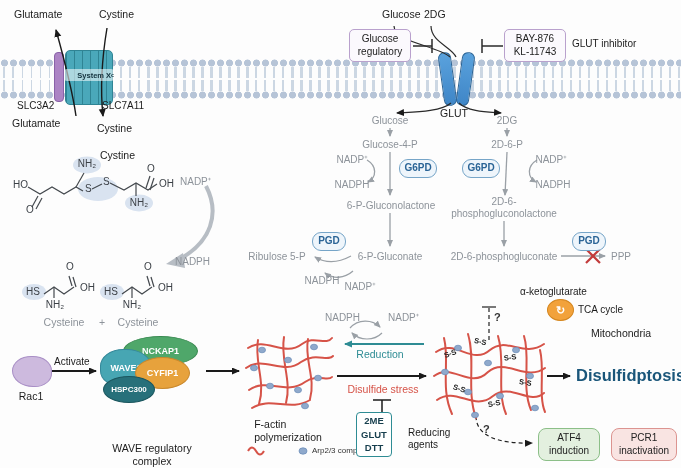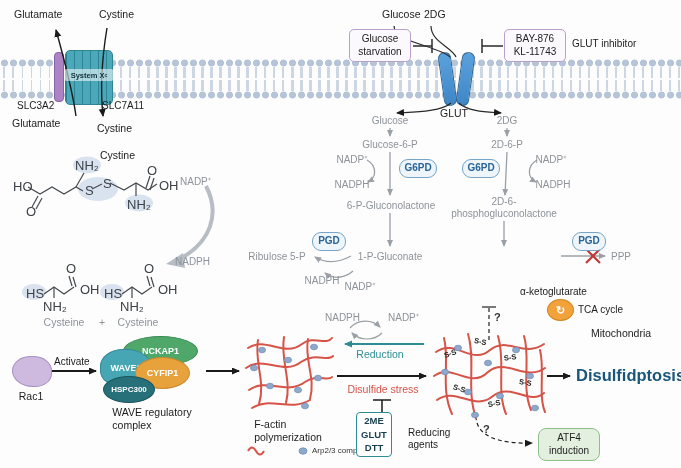--- a/index.html
+++ b/index.html
@@ -2,21 +2,21 @@
 <html><head>
 <meta charset="utf-8">
 <style>
   *{margin:0;padding:0;box-sizing:border-box}
   body{font-family:"Liberation Sans",sans-serif;background:#ededed}
   #fig{position:relative;width:681px;height:468px;background:#fdfdfd;overflow:hidden;font-family:"Liberation Sans",sans-serif}
   .lbl{position:absolute;white-space:nowrap;font-size:10.5px;color:#1c1c1c;line-height:1.2;z-index:4}
   .c{transform:translateX(-50%)}
   .g{color:#8d939a}
   .s10{font-size:10px}.s8{font-size:8px}
-  .chem{position:absolute;white-space:nowrap;font-size:13px;color:#3c4147;z-index:4;line-height:1}
+  .chem{position:absolute;white-space:nowrap;font-size:10px;color:#3c4147;z-index:4;line-height:1}
   .teal{color:#2e8c94}.red{color:#d65348}
   .box{position:absolute;z-index:4;display:flex;flex-direction:column;align-items:center;justify-content:center;text-align:center;line-height:1.25}
   .pbox{border:1.4px solid #b9a1cd;background:#fbf9fd;border-radius:5px;font-size:10px;color:#222}
   .ebox{border:1.4px solid #76a5c8;background:#eef5fb;border-radius:9px;font-size:10px;font-weight:bold;color:#2a6496}
   .tbox{border:1.6px solid #2e8c94;background:#fff;border-radius:4px;font-size:9.5px;font-weight:bold;color:#173f4e;line-height:1.45}
   .gbox{border:1.4px solid #8cbf88;background:#e3f0df;border-radius:8px;font-size:10px;color:#222}
   .rbox{border:1.4px solid #dc9490;background:#f9e4e2;border-radius:8px;font-size:10px;color:#222}
   .blob{position:absolute;z-index:2;display:flex;align-items:center;justify-content:center;color:#fff;font-weight:bold;text-align:center}
   .mem{position:absolute;left:0;right:0;z-index:1}
   .mem-heads{height:8px;background-image:radial-gradient(circle at 4.5px 4px,#b6c4d7 3.2px,rgba(0,0,0,0) 3.8px);background-size:9px 8px}
@@ -33,21 +33,21 @@
 
   <div class="mem" style="top:59px;height:40px">
     <div class="mem-heads" style="position:absolute;left:0;right:0;top:0"></div>
     <div class="mem-tails" style="position:absolute;left:0;right:0;top:8px"></div>
     <div class="mem-tails" style="position:absolute;left:0;right:0;top:21px"></div>
     <div class="mem-heads" style="position:absolute;left:0;right:0;top:32px"></div>
   </div>
 
   <div style="position:absolute;left:54px;top:52px;width:10px;height:50px;background:#ac84c4;border:1.2px solid #8a62a8;border-radius:4px;z-index:2"></div>
   <div style="position:absolute;left:65px;top:50px;width:48px;height:55px;border:1px solid #2f8494;border-radius:5px;background:repeating-linear-gradient(90deg,#2f8494 0 1.5px,#4aa8ba 1.5px 8px);z-index:2"></div>
-  <div style="position:absolute;left:64px;top:69px;width:50px;height:12px;background:rgba(255,255,255,0.55);border-radius:3px;z-index:4;display:flex;align-items:center;justify-content:center;font-size:7.5px;font-weight:bold;color:#11303b">
+  <div style="position:absolute;left:64px;top:69px;width:50px;height:12px;background:rgba(255,255,255,0.55);border-radius:3px;z-index:4;display:flex;align-items:center;justify-content:flex-end;font-size:7.5px;font-weight:bold;color:#11303b">
     <span>System X</span>
       <sub>c</sub>
   </div>
 
   <div class="lobe" style="left:441px;top:52px;transform:rotate(-8deg)"></div>
   <div class="lobe" style="left:459px;top:52px;transform:rotate(8deg)"></div>
 
   <div class="blob" style="left:123px;top:336px;width:75px;height:30px;background:#4fa76a;border:1.5px solid #3a8a52;border-radius:50%;font-size:9px">
       <span>NCKAP1</span>
     </div>
@@ -213,32 +213,32 @@
   <div class="lbl" style="left:99px;top:8px">Cystine</div>
   <div class="lbl s10" style="left:17px;top:100px">SLC3A2</div>
   <div class="lbl s10" style="left:102px;top:100px">SLC7A11</div>
   <div class="lbl" style="left:12px;top:117px">Glutamate</div>
   <div class="lbl" style="left:97px;top:122px">Cystine</div>
 
   <div class="lbl" style="left:382px;top:8px">Glucose</div>
   <div class="lbl" style="left:424px;top:8px">2DG</div>
   <div class="box pbox" style="left:349px;top:29px;width:62px;height:33px">
     <div>Glucose</div>
-    <div>starvation</div>
+    <div>regulatory</div>
   </div>
   <div class="box pbox" style="left:504px;top:29px;width:62px;height:33px">
     <div>BAY-876</div>
     <div>KL-11743</div>
   </div>
   <div class="lbl s10" style="left:572px;top:38px">GLUT inhibitor</div>
   <div class="lbl" style="left:440px;top:107px">GLUT</div>
 
   <div class="lbl s10 g c" style="left:390px;top:115px">Glucose</div>
   <div class="lbl s10 g c" style="left:507px;top:115px">2DG</div>
-  <div class="lbl s10 g c" style="left:390px;top:139px">Glucose-6-P</div>
+  <div class="lbl s10 g c" style="left:390px;top:139px">Glucose-4-P</div>
   <div class="lbl s10 g c" style="left:507px;top:139px">2D-6-P</div>
   <div class="lbl s10 g c" style="left:352px;top:154px">NADP⁺</div>
   <div class="lbl s10 g c" style="left:352px;top:179px">NADPH</div>
   <div class="box ebox" style="left:399px;top:159px;width:38px;height:19px">
       <div>G6PD</div>
     </div>
   <div class="box ebox" style="left:462px;top:159px;width:38px;height:19px">
       <div>G6PD</div>
     </div>
   <div class="lbl s10 g c" style="left:551px;top:154px">NADP⁺</div>
@@ -246,23 +246,24 @@
   <div class="lbl s10 g c" style="left:391px;top:200px">6-P-Gluconolactone</div>
   <div class="lbl s10 g c" style="left:504px;top:196px">2D-6-</div>
   <div class="lbl s10 g c" style="left:504px;top:208px">phosphogluconolactone</div>
   <div class="box ebox" style="left:312px;top:232px;width:34px;height:19px">
       <div>PGD</div>
     </div>
   <div class="box ebox" style="left:572px;top:232px;width:34px;height:19px">
       <div>PGD</div>
     </div>
   <div class="lbl s10 g c" style="left:277px;top:251px">Ribulose 5-P</div>
-  <div class="lbl s10 g c" style="left:390px;top:251px">1-P-Gluconate</div>
+  <div class="lbl s10 g c" style="left:390px;top:251px">6-P-Gluconate</div>
   <div class="lbl s10 g c" style="left:322px;top:275px">NADPH</div>
   <div class="lbl s10 g c" style="left:360px;top:281px">NADP⁺</div>
+  <div class="lbl s10 g c" style="left:504px;top:251px">2D-6-phosphogluconate</div>
   <div class="lbl s10 g c" style="left:621px;top:251px">PPP</div>
 
   <div class="lbl" style="left:100px;top:149px">Cystine</div>
   <div class="chem" style="left:13px;top:180px">HO</div>
   <div class="chem" style="left:26px;top:205px">O</div>
   <div class="chem c" style="left:87px;top:159px">NH₂</div>
   <div class="chem" style="left:85px;top:184px">S</div>
   <div class="chem" style="left:103px;top:177px">S</div>
   <div class="chem" style="left:147px;top:164px">O</div>
   <div class="chem" style="left:159px;top:179px">OH</div>
@@ -276,21 +277,21 @@
   <div class="chem" style="left:104px;top:287px">HS</div>
   <div class="chem" style="left:144px;top:262px">O</div>
   <div class="chem" style="left:158px;top:283px">OH</div>
   <div class="chem c" style="left:132px;top:300px">NH₂</div>
   <div class="lbl g c" style="left:64px;top:316px">Cysteine</div>
   <div class="lbl g c" style="left:102px;top:316px">+</div>
   <div class="lbl g c" style="left:138px;top:316px">Cysteine</div>
 
   <div class="lbl c" style="left:31px;top:390px">Rac1</div>
   <div class="lbl s10" style="left:54px;top:356px">Activate</div>
-  <div class="lbl c" style="left:152px;top:406px;">
+  <div class="lbl c" style="left:152px;top:442px;text-align:center">
     <div>WAVE regulatory</div>
     <div>complex</div>
   </div>
   <div class="lbl c" style="left:288px;top:418px;text-align:left">
     <div>F-actin</div>
     <div>polymerization</div>
   </div>
   <div class="lbl s8" style="left:262px;top:468px;color:#333">Actin</div>
   <div class="lbl s8" style="left:312px;top:446px;color:#333">Arp2/3 complex</div>
 
@@ -318,14 +319,18 @@
   <div class="lbl s10" style="left:520px;top:286px">α-ketoglutarate</div>
   <div class="lbl s10" style="left:578px;top:304px">TCA cycle</div>
   <div class="lbl" style="left:591px;top:327px">Mitochondria</div>
   <div class="lbl" style="left:494px;top:311px;font-weight:bold;font-size:11px;color:#333">?</div>
   <div class="lbl" style="left:483px;top:423px;font-weight:bold;font-size:11px;color:#333">?</div>
   <div class="lbl" style="left:576px;top:366px;font-size:16.5px;font-weight:bold;color:#1a567a">Disulfidptosis</div>
   <div class="box gbox" style="left:538px;top:428px;width:62px;height:33px">
     <div>ATF4</div>
     <div>induction</div>
   </div>
+  <div class="box rbox" style="left:611px;top:428px;width:66px;height:33px">
+    <div>PCR1</div>
+    <div>inactivation</div>
+  </div>
 
 </div>
 
 </body></html>

